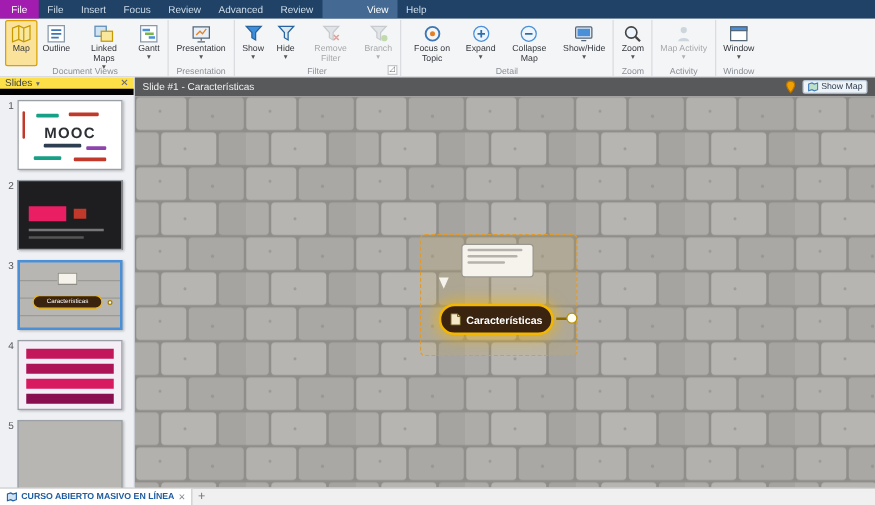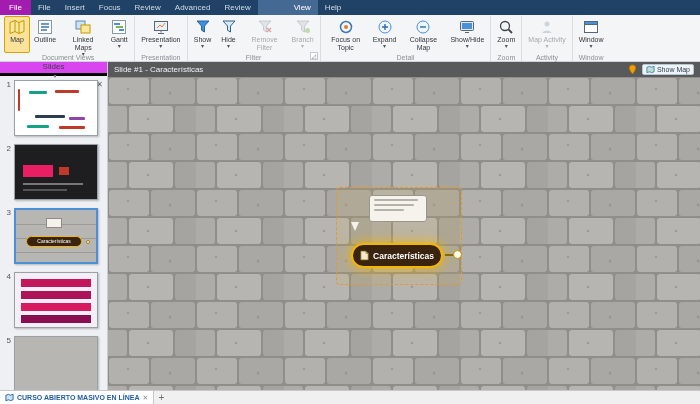--- a/index.html
+++ b/index.html
@@ -29,21 +29,21 @@
   .ric svg { width:16px; height:16px; display:block; }
   .rlbl { font-size:7px; line-height:1.15; color:#33373c; text-align:center; margin-top:1px; }
   .caret::after { content:"▾"; font-size:6px; color:#555; display:block; text-align:center; line-height:4px; }
   .launcher { position:absolute; right:2px; bottom:1px; width:8px; height:8px; font-size:6px; color:#6b7077; border:1px solid #c4c8cc; line-height:6px; text-align:center; background:#fff; }
 
   
   .body-row { flex:1; display:flex; min-height:0; }
 
   
   .slides-panel { width:108px; background:#eef0f3; border-right:1px solid #c9ccd0; display:flex; flex-direction:column; overflow:hidden; }
-  .slides-header { height:14px; background:#d946ef; border-bottom:3px solid #000000; display:flex; align-items:center; padding:0 4px; font-size:8px; color:#3a3f45;flex-direction:column; }
+  .slides-header { height:14px; background:#fde047; border-bottom:5px solid #000000; display:flex; align-items:center; padding:0 4px; font-size:8px; color:#3a3f45; }
   .slides-header .chev::after { content:"▾"; font-size:6px; color:#667; margin-left:3px; }
   .slides-close { margin-left:auto; font-size:8px; color:#667; cursor:pointer; }
   .slides-close::after { content:"✕"; }
   .slides-list { flex:1; overflow:hidden; padding:4px 2px 0 4px; }
   .slide-row { display:flex; align-items:flex-start; gap:3px; margin-bottom:8px; cursor:pointer; }
   .slide-num { font-size:8px; color:#555; width:7px; text-align:right; }
   .thumb { width:84px; height:56px; background:#fff; border:1px solid #9aa0a6; position:relative; overflow:hidden; box-shadow:1px 1px 2px rgba(0,0,0,.25); }
   .thumb.selected { border:2px solid #4a90d9; }
 
   
@@ -306,20 +306,21 @@
       <div class="slides-header">
         <span>Slides</span>
         <span class="chev"></span>
         <span class="slides-close"></span>
       </div>
       <div class="slides-list">
 
         <div class="slide-row">
           <span class="slide-num">1</span>
           <div class="thumb">
+            <div class="t1-word">MOOC</div>
             <span class="t1-bar" style="left:3px;top:8px;width:2px;height:22px;background:#c0392b"></span>
             <span class="t1-bar" style="left:14px;top:10px;width:18px;height:3px;background:#16a085"></span>
             <span class="t1-bar" style="left:40px;top:9px;width:24px;height:3px;background:#c0392b"></span>
             <span class="t1-bar" style="left:20px;top:34px;width:30px;height:3px;background:#2c3e50"></span>
             <span class="t1-bar" style="left:54px;top:36px;width:16px;height:3px;background:#8e44ad"></span>
             <span class="t1-bar" style="left:12px;top:44px;width:22px;height:3px;background:#16a085"></span>
             <span class="t1-bar" style="left:44px;top:45px;width:26px;height:3px;background:#c0392b"></span>
           </div>
         </div>
 

